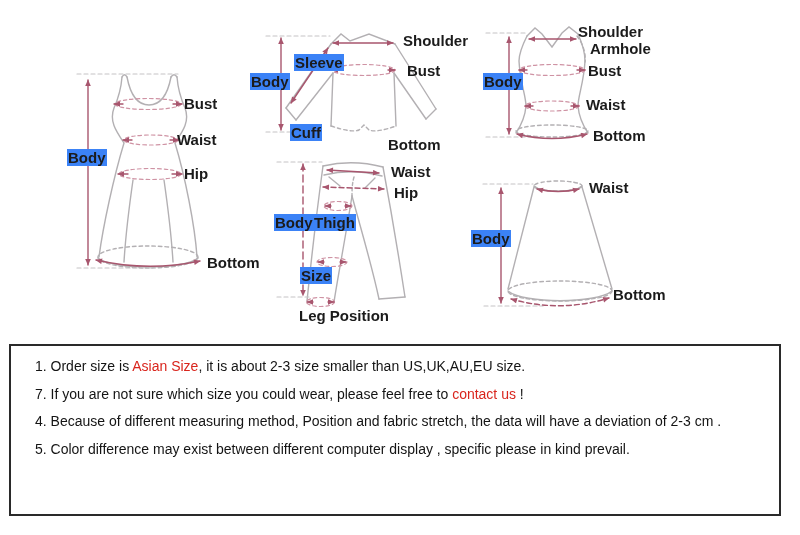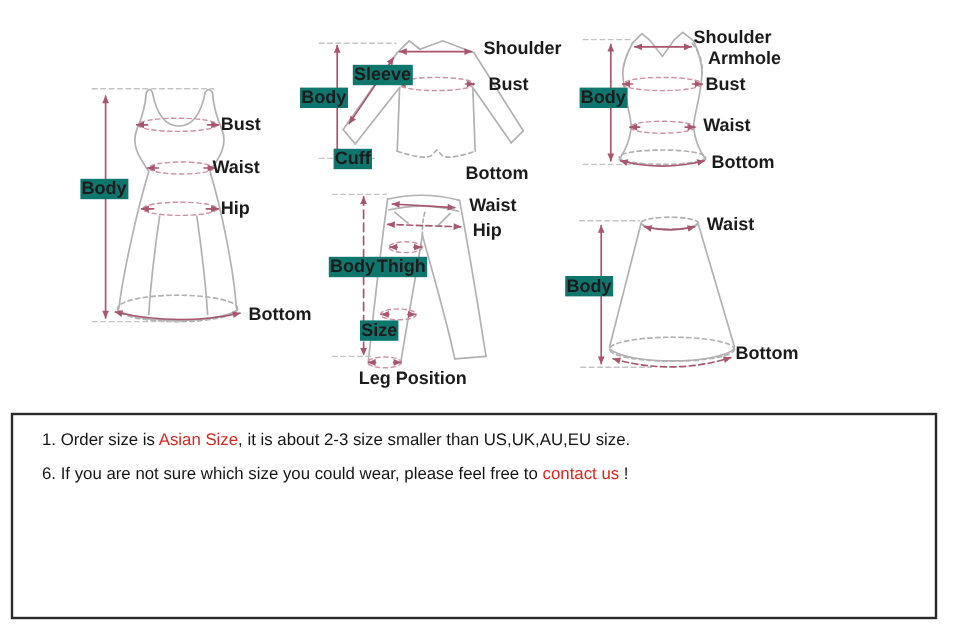--- a/index.html
+++ b/index.html
@@ -2,21 +2,21 @@
 <html><head>
 <meta charset="utf-8">
 <style>
   html,body{margin:0;padding:0;background:#fff;}
   #stage{position:relative;width:800px;height:535px;background:#fff;overflow:hidden;
          font-family:"Liberation Sans",sans-serif;}
   #diagram{position:absolute;left:0;top:0;width:800px;height:340px;}
   #diagram svg{position:absolute;left:0;top:0;}
   .lbl{position:absolute;font-weight:bold;font-size:15px;color:#1b1b1b;
        white-space:nowrap;line-height:17px;letter-spacing:0px;}
-  .lbl.bg{background:#0f766e;padding:0 1px;}
+  .lbl.bg{background:#3b82f6;padding:0 1px;}
   #notes-box{position:absolute;left:9px;top:344px;width:772px;height:172px;
              border:2px solid #2a2a2a;box-sizing:border-box;background:#fff;}
   #notes-box .inner{padding:7px 12px 0 24px;}
   p.note{margin:0;font-size:14px;line-height:27.5px;color:#141414;white-space:nowrap;}
   .red{color:#d9251d;}
 </style>
 </head>
 <body>
 
 <div id="stage">
@@ -178,21 +178,21 @@
     <span class="lbl" style="left:184px;top:95px">Bust</span>
     <span class="lbl" style="left:177px;top:131px">Waist</span>
     <span class="lbl" style="left:184px;top:165px">Hip</span>
     <span class="lbl bg" style="left:67px;top:149px">Body</span>
     <span class="lbl" style="left:207px;top:254px">Bottom</span>
 
     <span class="lbl" style="left:403px;top:32px">Shoulder</span>
     <span class="lbl bg" style="left:294px;top:54px">Sleeve</span>
     <span class="lbl bg" style="left:250px;top:73px">Body</span>
     <span class="lbl" style="left:407px;top:62px">Bust</span>
-    <span class="lbl bg" style="left:278px;top:124px">Cuff</span>
+    <span class="lbl bg" style="left:290px;top:124px">Cuff</span>
     <span class="lbl" style="left:388px;top:136px">Bottom</span>
 
     <span class="lbl" style="left:578px;top:23px">Shoulder</span>
     <span class="lbl" style="left:590px;top:40px">Armhole</span>
     <span class="lbl" style="left:588px;top:62px">Bust</span>
     <span class="lbl bg" style="left:483px;top:73px">Body</span>
     <span class="lbl" style="left:586px;top:96px">Waist</span>
     <span class="lbl" style="left:593px;top:127px">Bottom</span>
 
     <span class="lbl" style="left:391px;top:163px">Waist</span>
@@ -203,16 +203,18 @@
     <span class="lbl" style="left:299px;top:307px">Leg Position</span>
 
     <span class="lbl" style="left:589px;top:179px">Waist</span>
     <span class="lbl bg" style="left:471px;top:230px">Body</span>
     <span class="lbl" style="left:613px;top:286px">Bottom</span>
   </div>
 
   <div id="notes-box">
     <div class="inner">
       <p class="note"><span>1. Order size is </span><span class="red">Asian Size</span><span>, it is about 2-3 size smaller than US,UK,AU,EU size.</span></p>
-      <p class="note"><span>6. If you are not sure which size you could wear, please feel free to </span><span class="red">contact us</span><span> !</span></p>
+      <p class="note"><span>7. If you are not sure which size you could wear, please feel free to </span><span class="red">contact us</span><span> !</span></p>
+      <p class="note">4. Because of different measuring method, Position and fabric stretch, the data will have a deviation of 2-3 cm .</p>
+      <p class="note">5. Color difference may exist between different computer display , specific please in kind prevail.</p>
     </div>
   </div>
 </div>
 
 </body></html>

